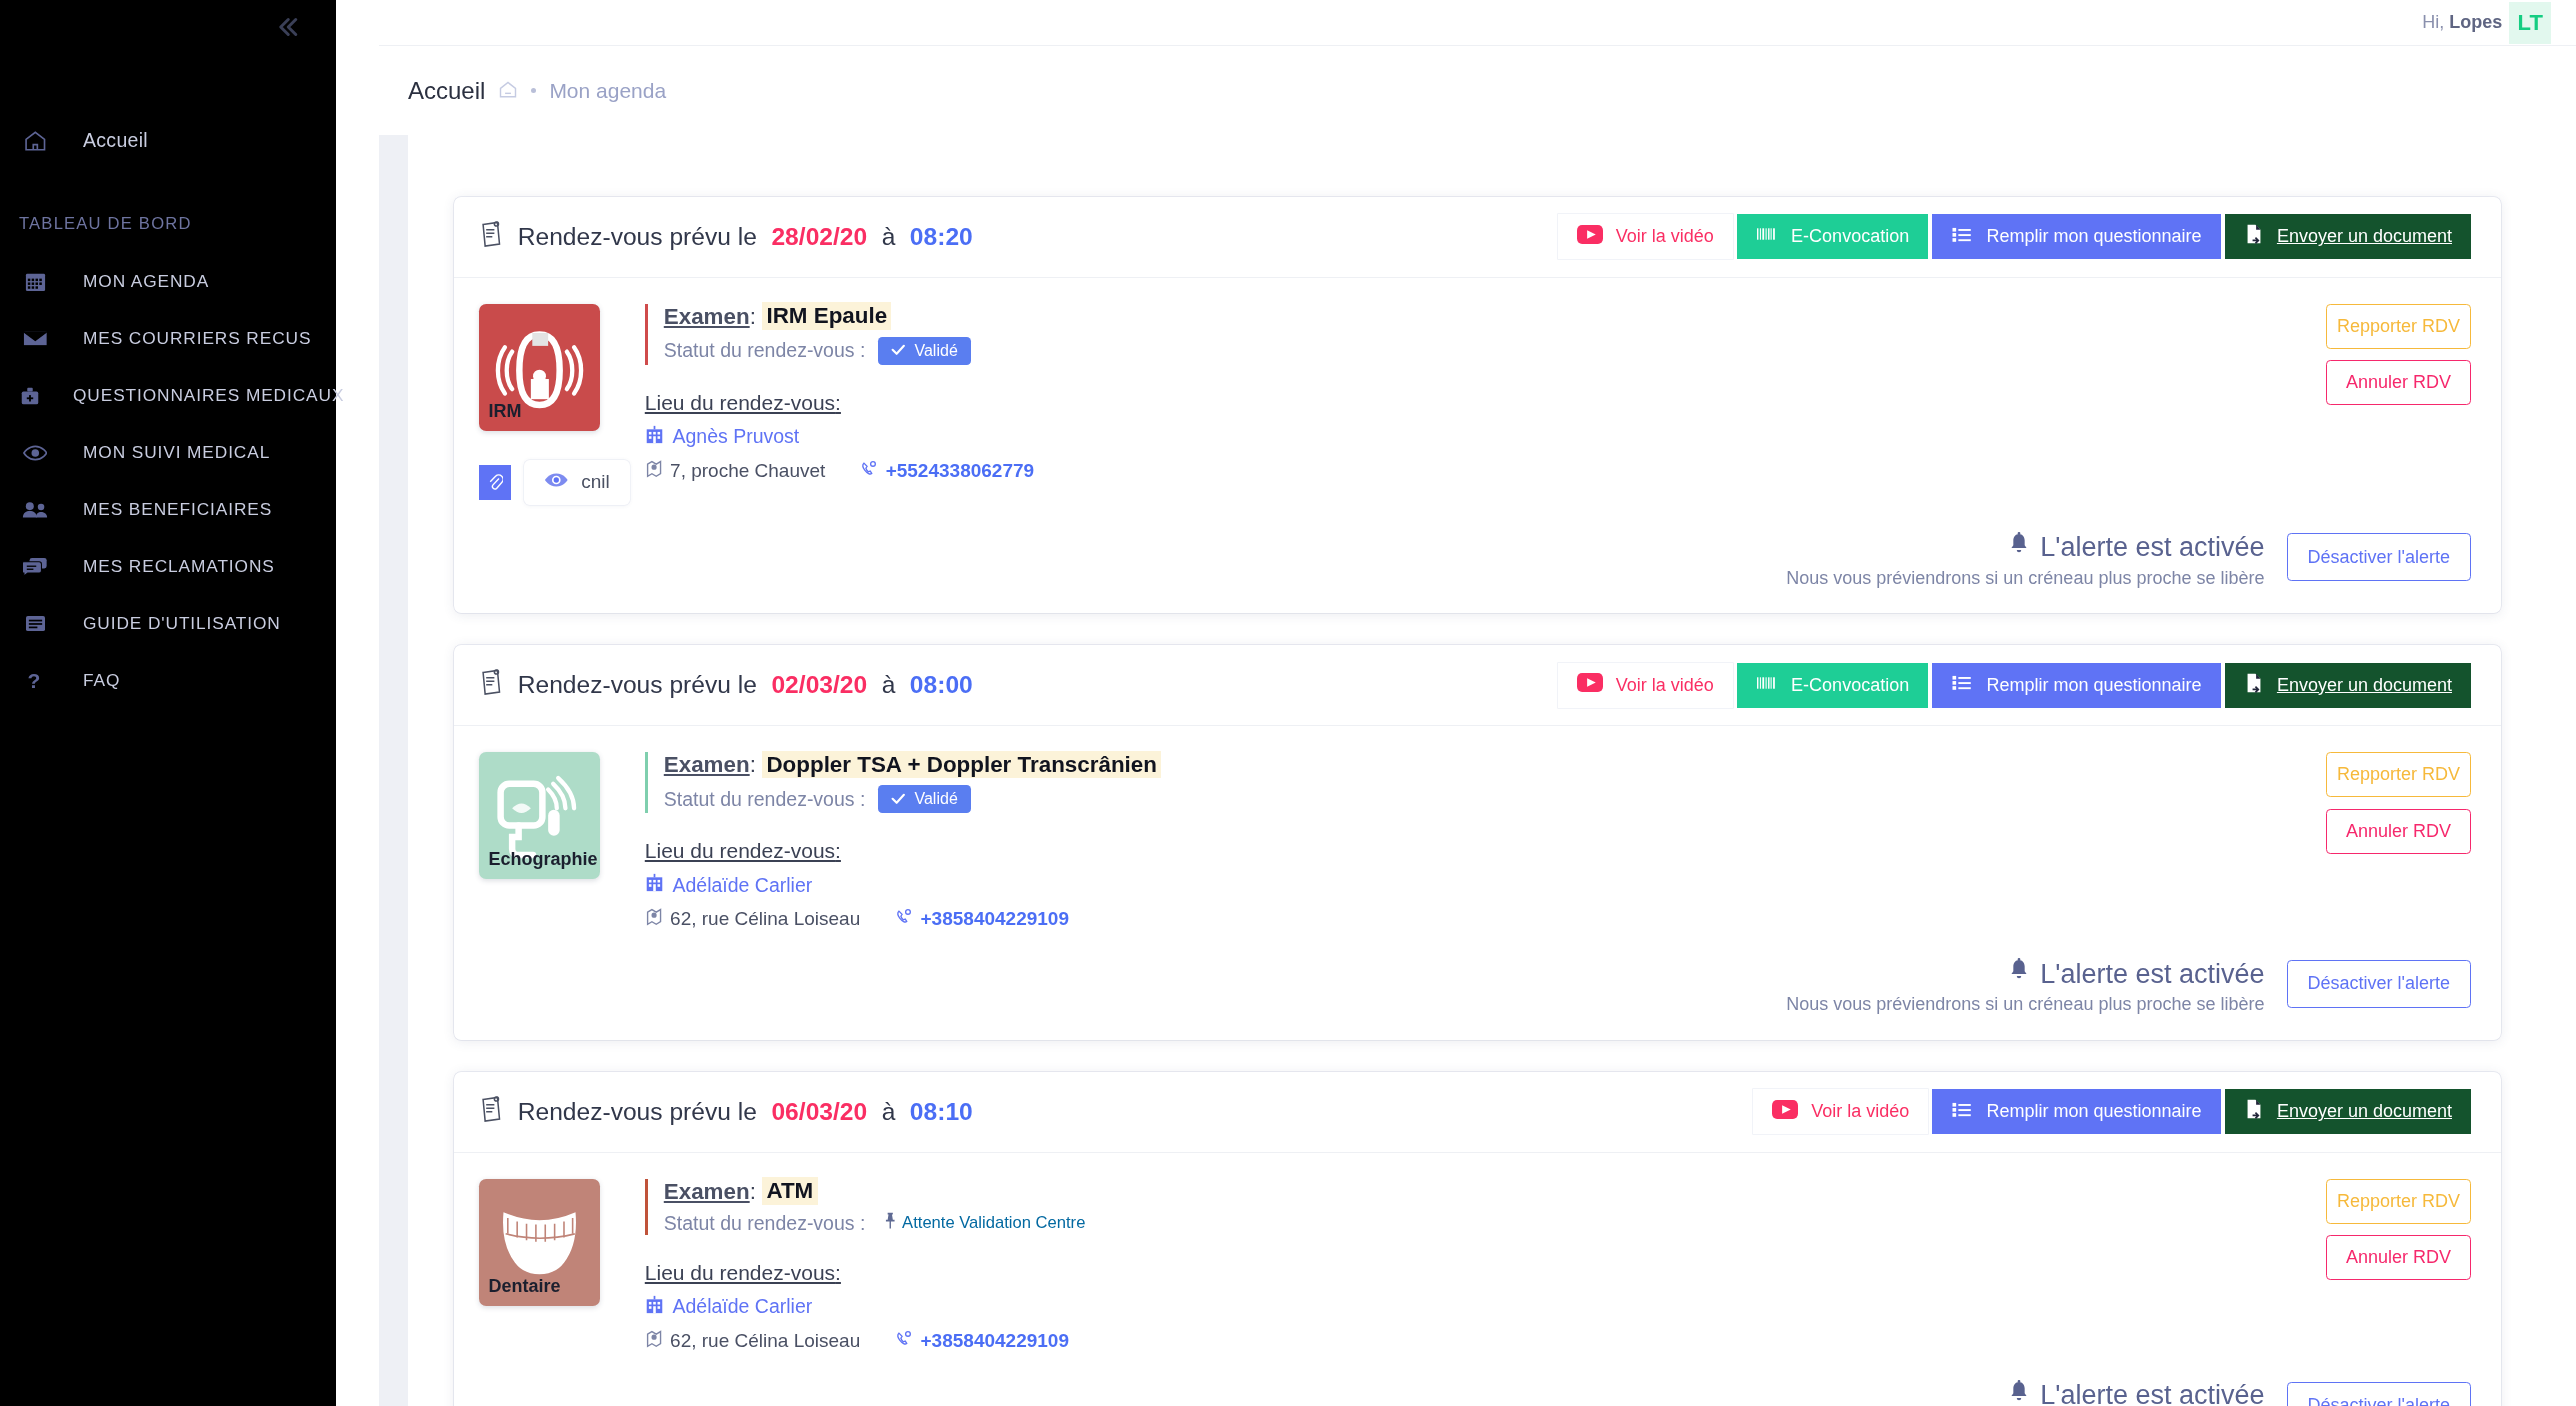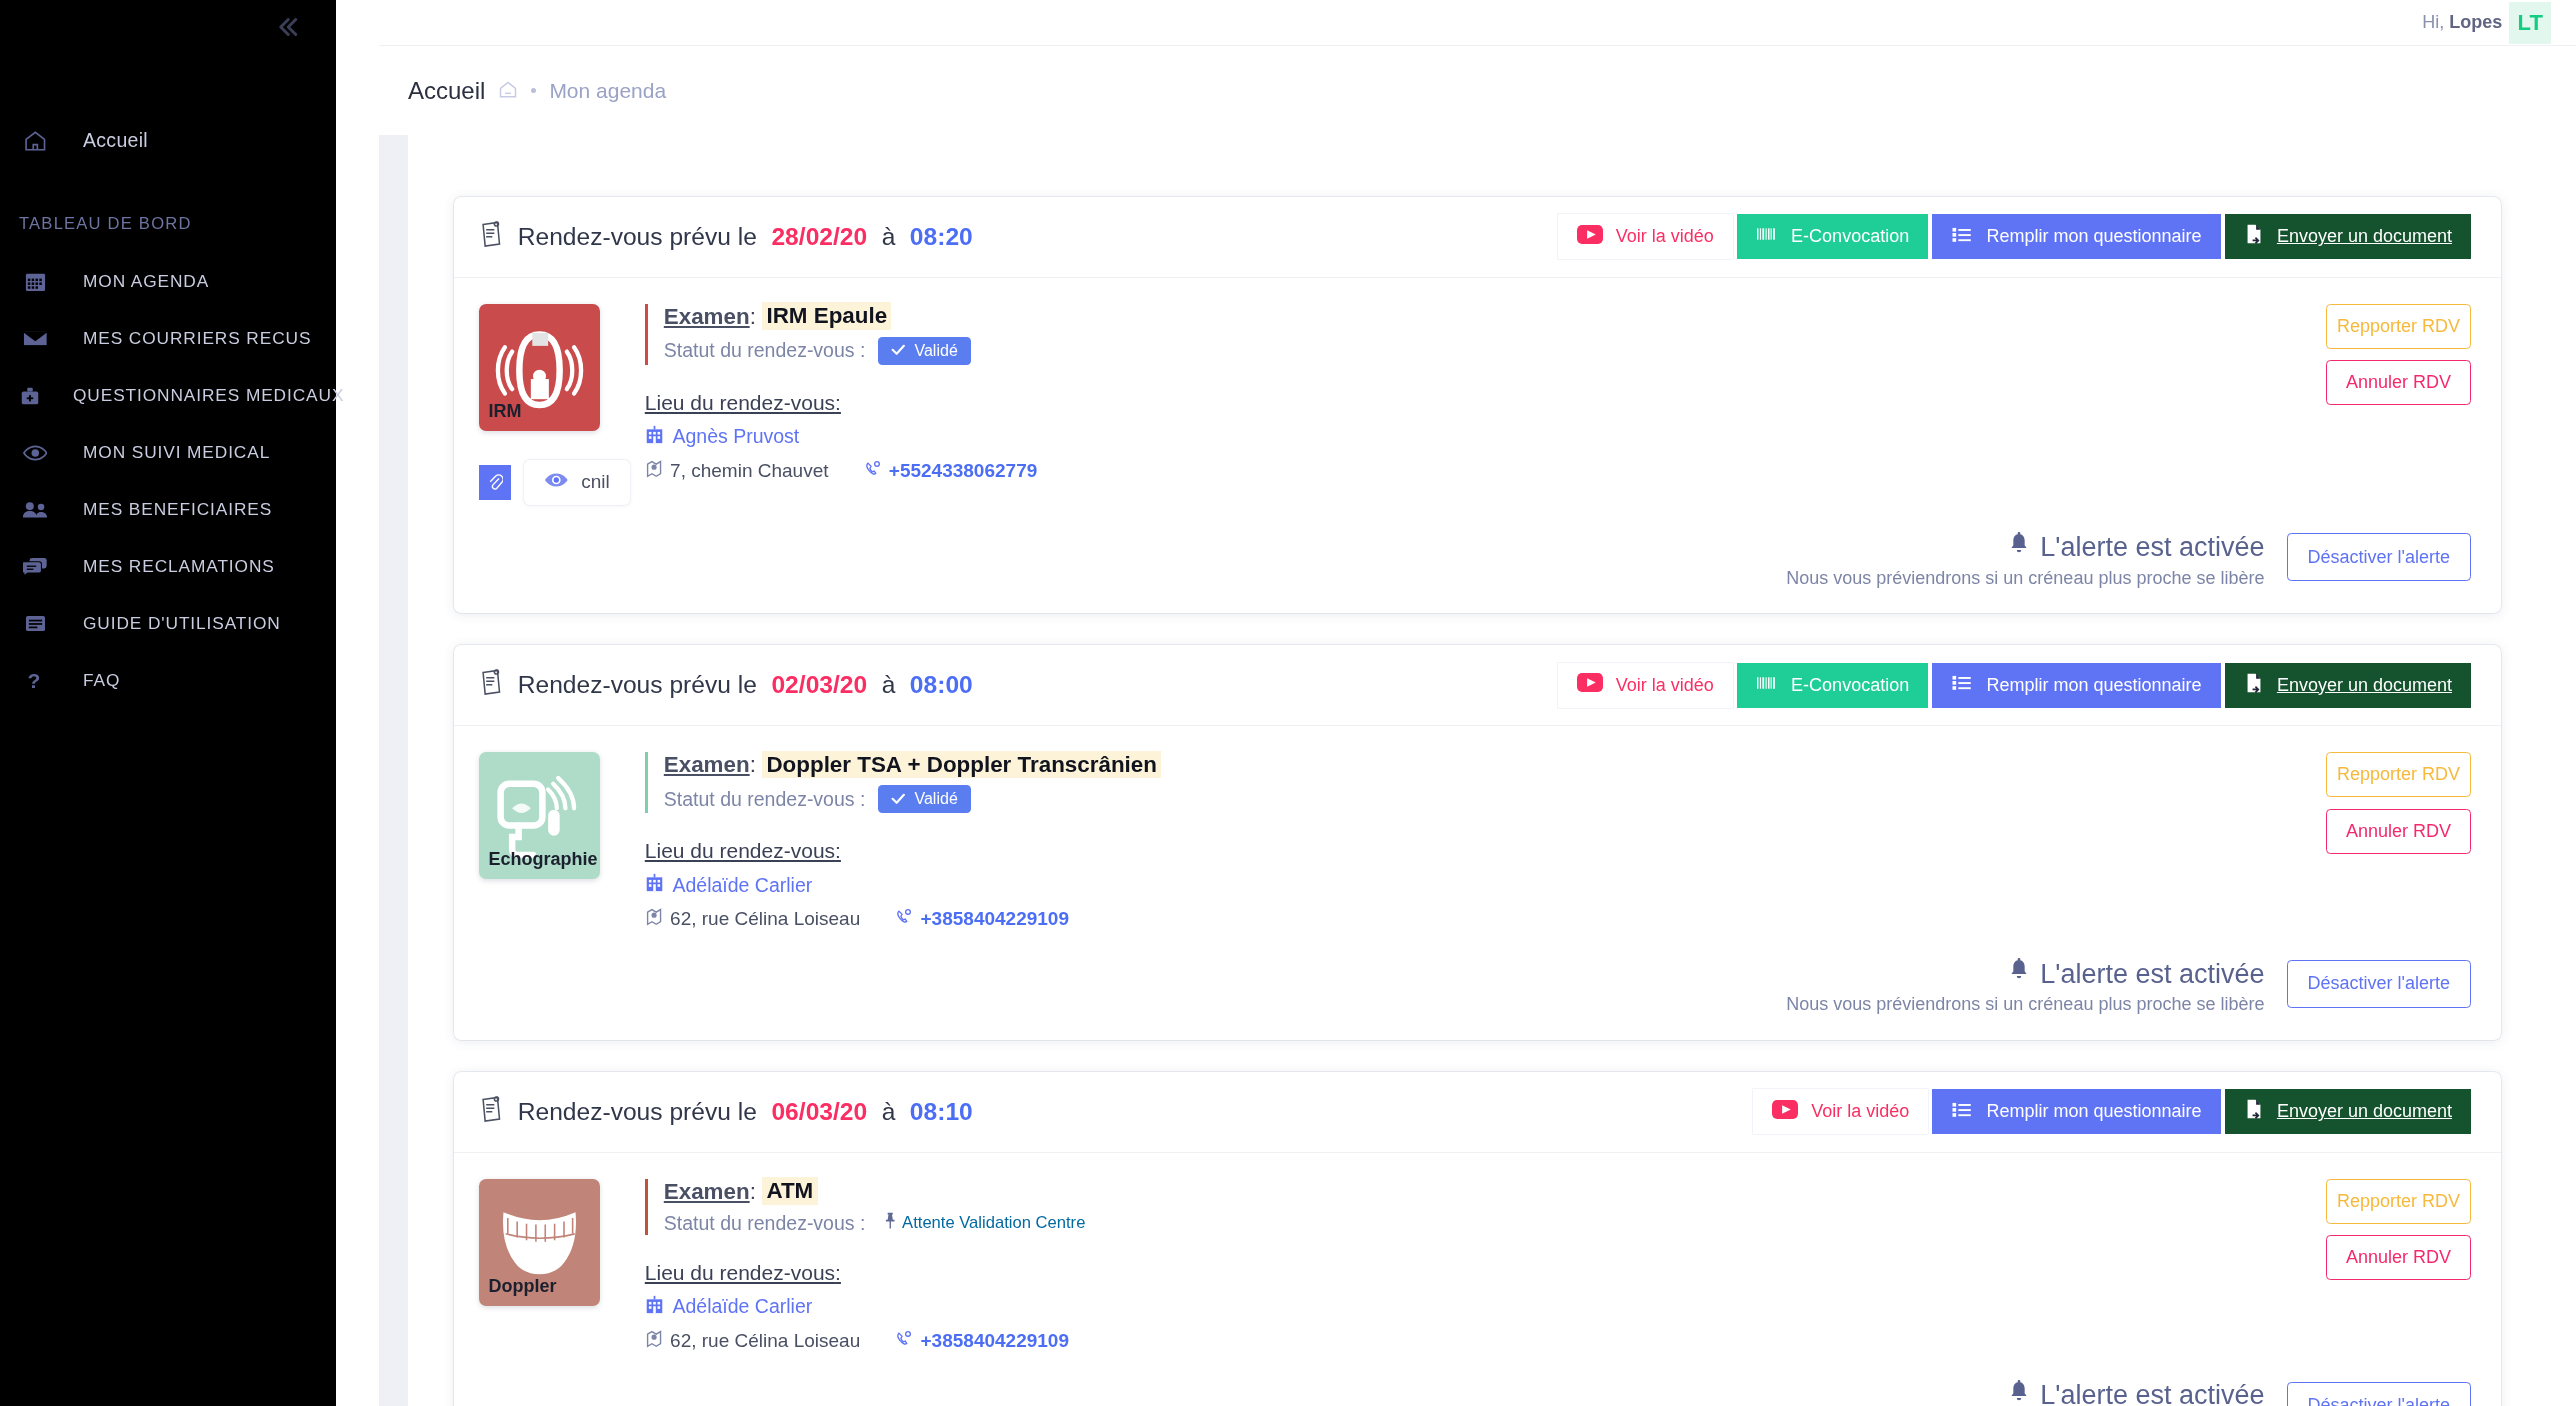--- a/index.html
+++ b/index.html
@@ -508,21 +508,21 @@
                       </g>
                     </svg></span>
                 <span class="hosp">Agnès Pruvost</span>
               </div>
               <div class="place-row sub">
                 <span class="seg">
                   <span><svg width="17.3" height="19" viewBox="0 0 20 22" fill="none" stroke="#7d85a6" stroke-width="1.6">
                         <path d="M3 6 L8 3 L13 6 L18 3 V17 L13 20 L8 17 L3 20 Z"></path>
                         <circle cx="10.5" cy="9.5" r="2.2" fill="#7d85a6"></circle>
                       </svg></span>
-                  <span class="addr">7, chemin Chauvet</span>
+                  <span class="addr">7, proche Chauvet</span>
                 </span>
                 <span class="seg">
                   <span><svg width="17.3" height="17.3" viewBox="0 0 22 22" fill="none" stroke="#5f73f5" stroke-width="1.7">
                         <path d="M5 4 C3 6 3 9 6 13 C9 17 13 19 15 17 L13 14 L10.5 15 C9 13.5 8 12 7.5 10.5 L9 8 Z"></path>
                         <circle cx="16.5" cy="5" r="3"></circle>
                       </svg></span>
                   <span class="phone">+5524338062779</span>
                 </span>
               </div>
             </div>
@@ -753,21 +753,21 @@
               <div class="thumb" style="background:#c08478">
                 <span class="art">
                   <svg viewBox="0 0 168 176" width="121" height="127">
                     <path d="M34 46 q50 22 100 0 q4 44 -16 70 q-12 16 -34 16 q-22 0 -34 -16 q-20 -26 -16 -70 Z" fill="#ffffff"></path>
                     <g stroke="#c08478" stroke-width="2.2" fill="none">
                       <path d="M40 54 v22 M53 59 v22 M66 62 v23 M79 63 v24 M92 63 v24 M105 62 v23 M118 59 v22 M130 54 v22"></path>
                       <path d="M37 76 q47 12 96 0"></path>
                     </g>
                   </svg>
                 </span>
-                <span class="thumb-label">Doppler</span>
+                <span class="thumb-label">Dentaire</span>
               </div>
             </div>
 
             <div class="body-mid">
               <div class="exam-block brown">
                 <div class="exam-line">
                   <span class="exam-label">Examen</span><span>:</span>
                   <span class="exam-value">ATM</span>
                 </div>
                 <div class="status-line">

